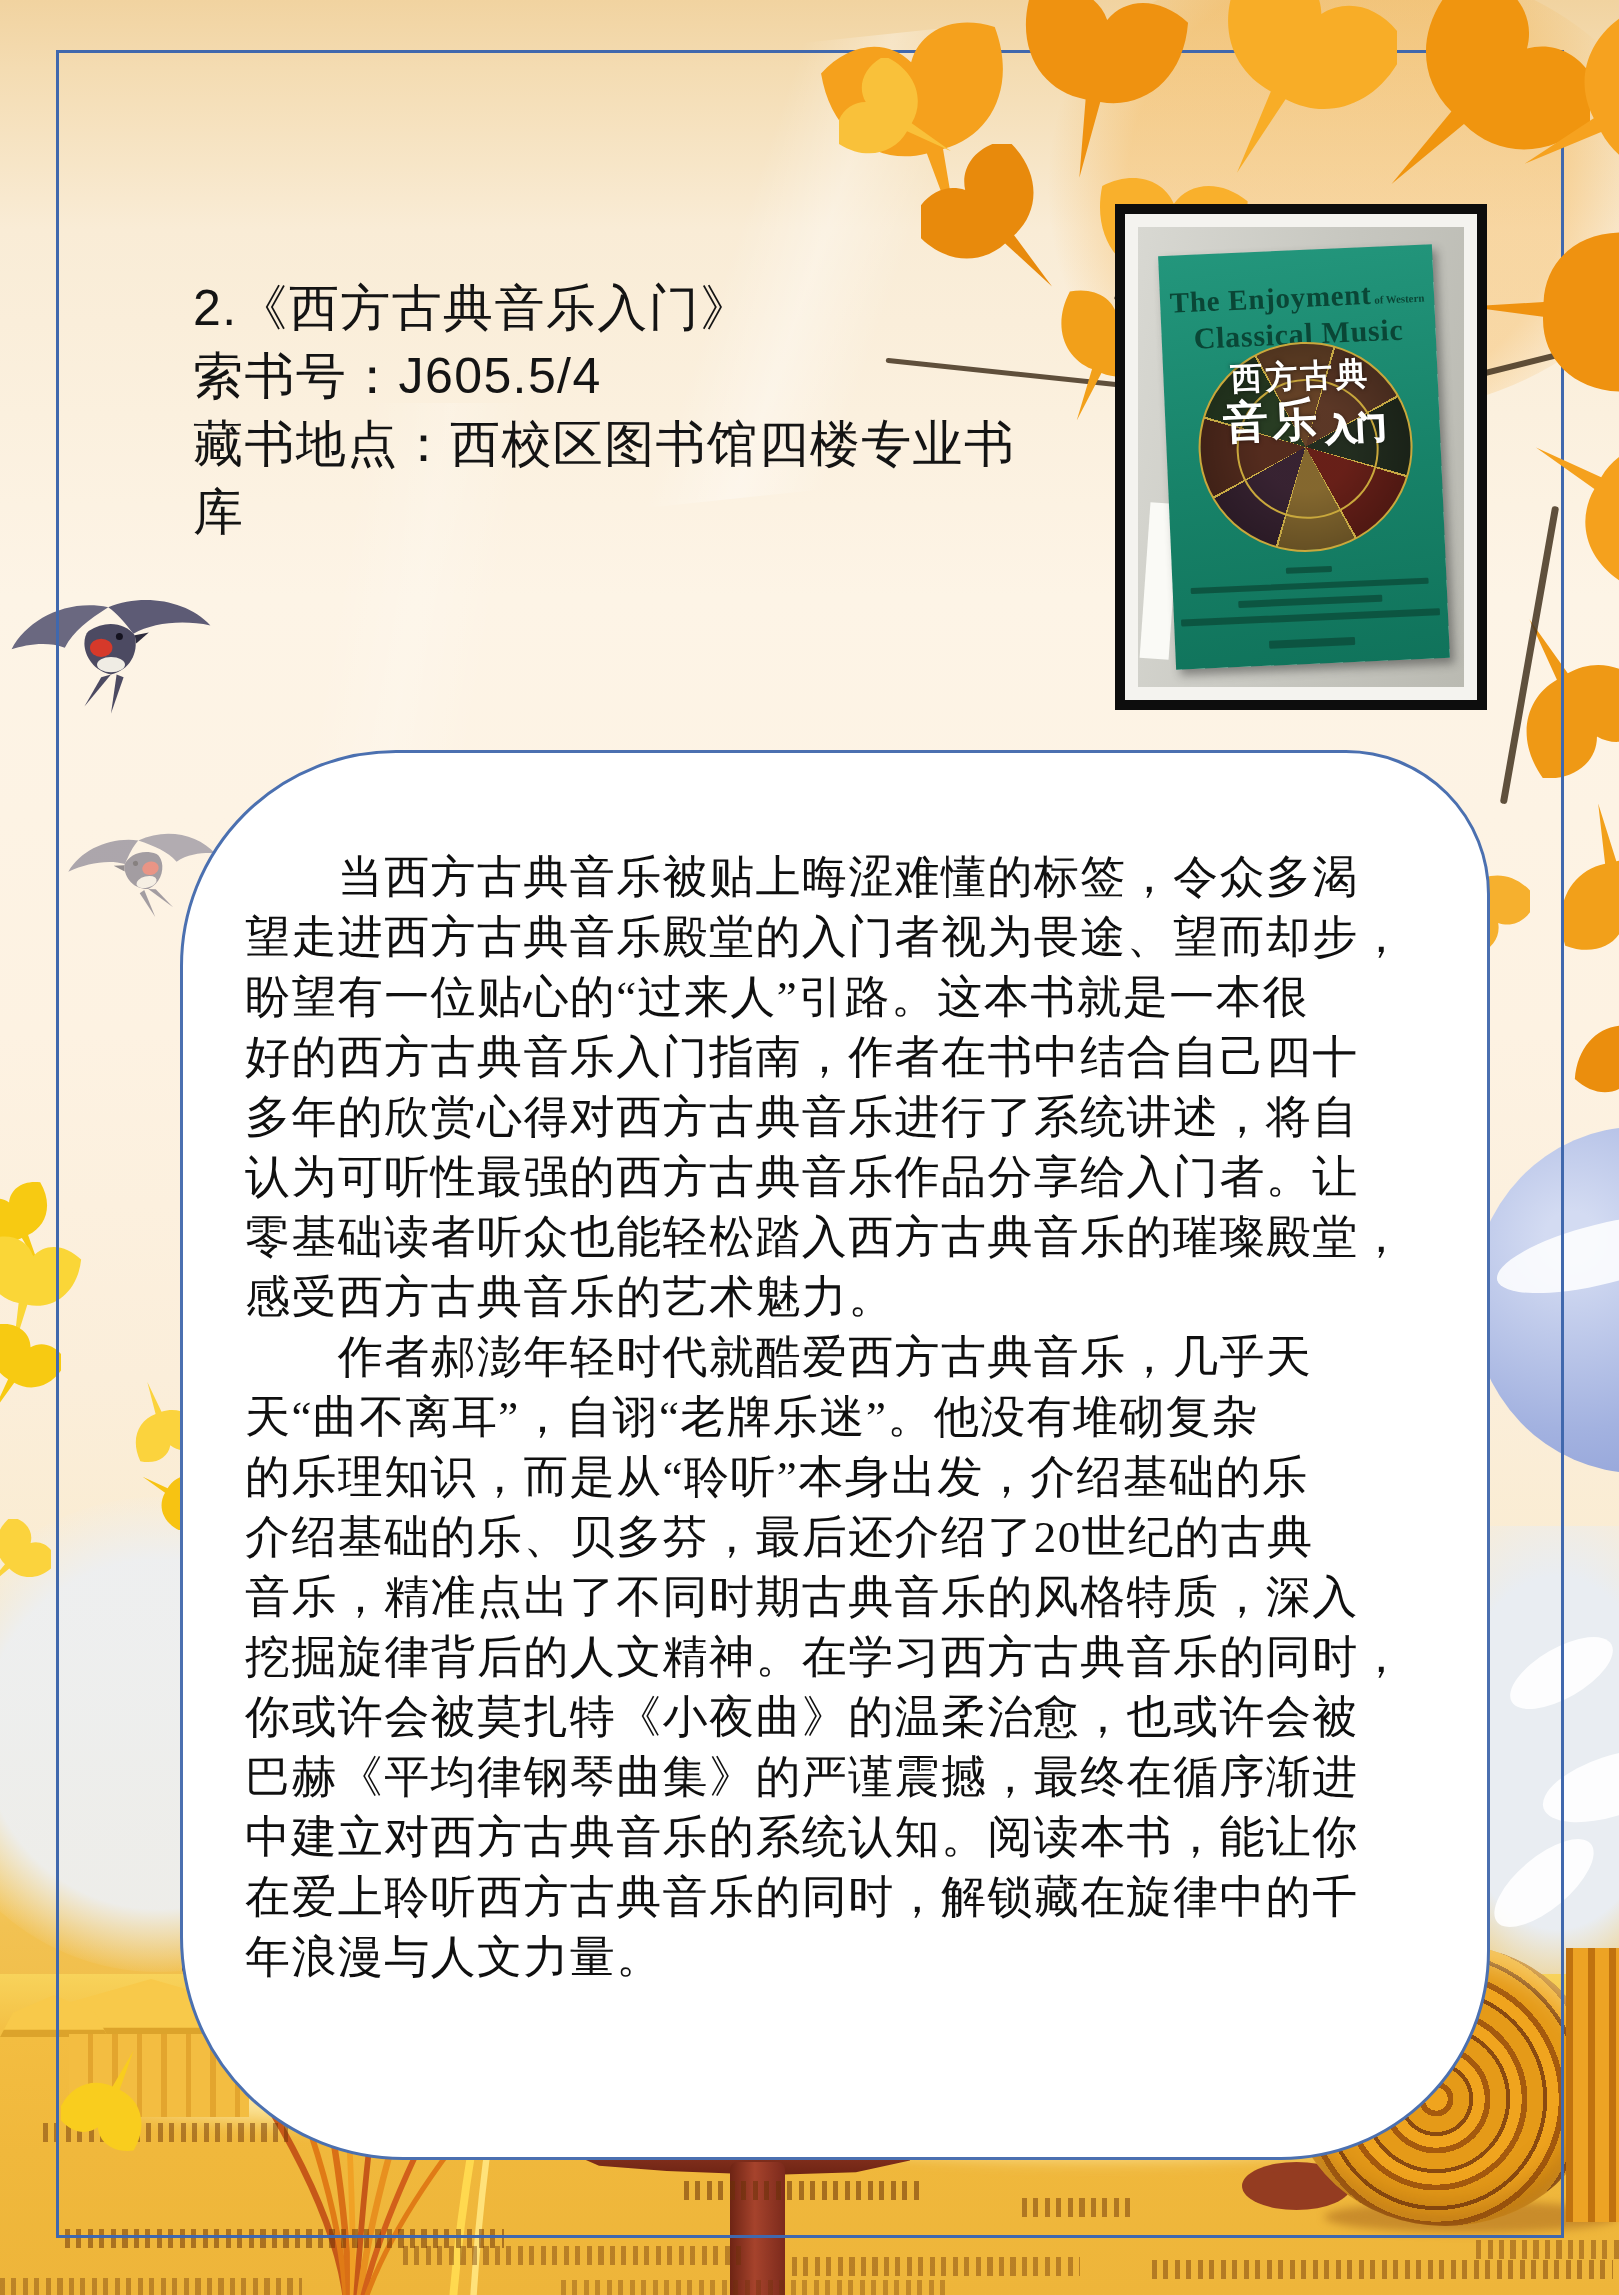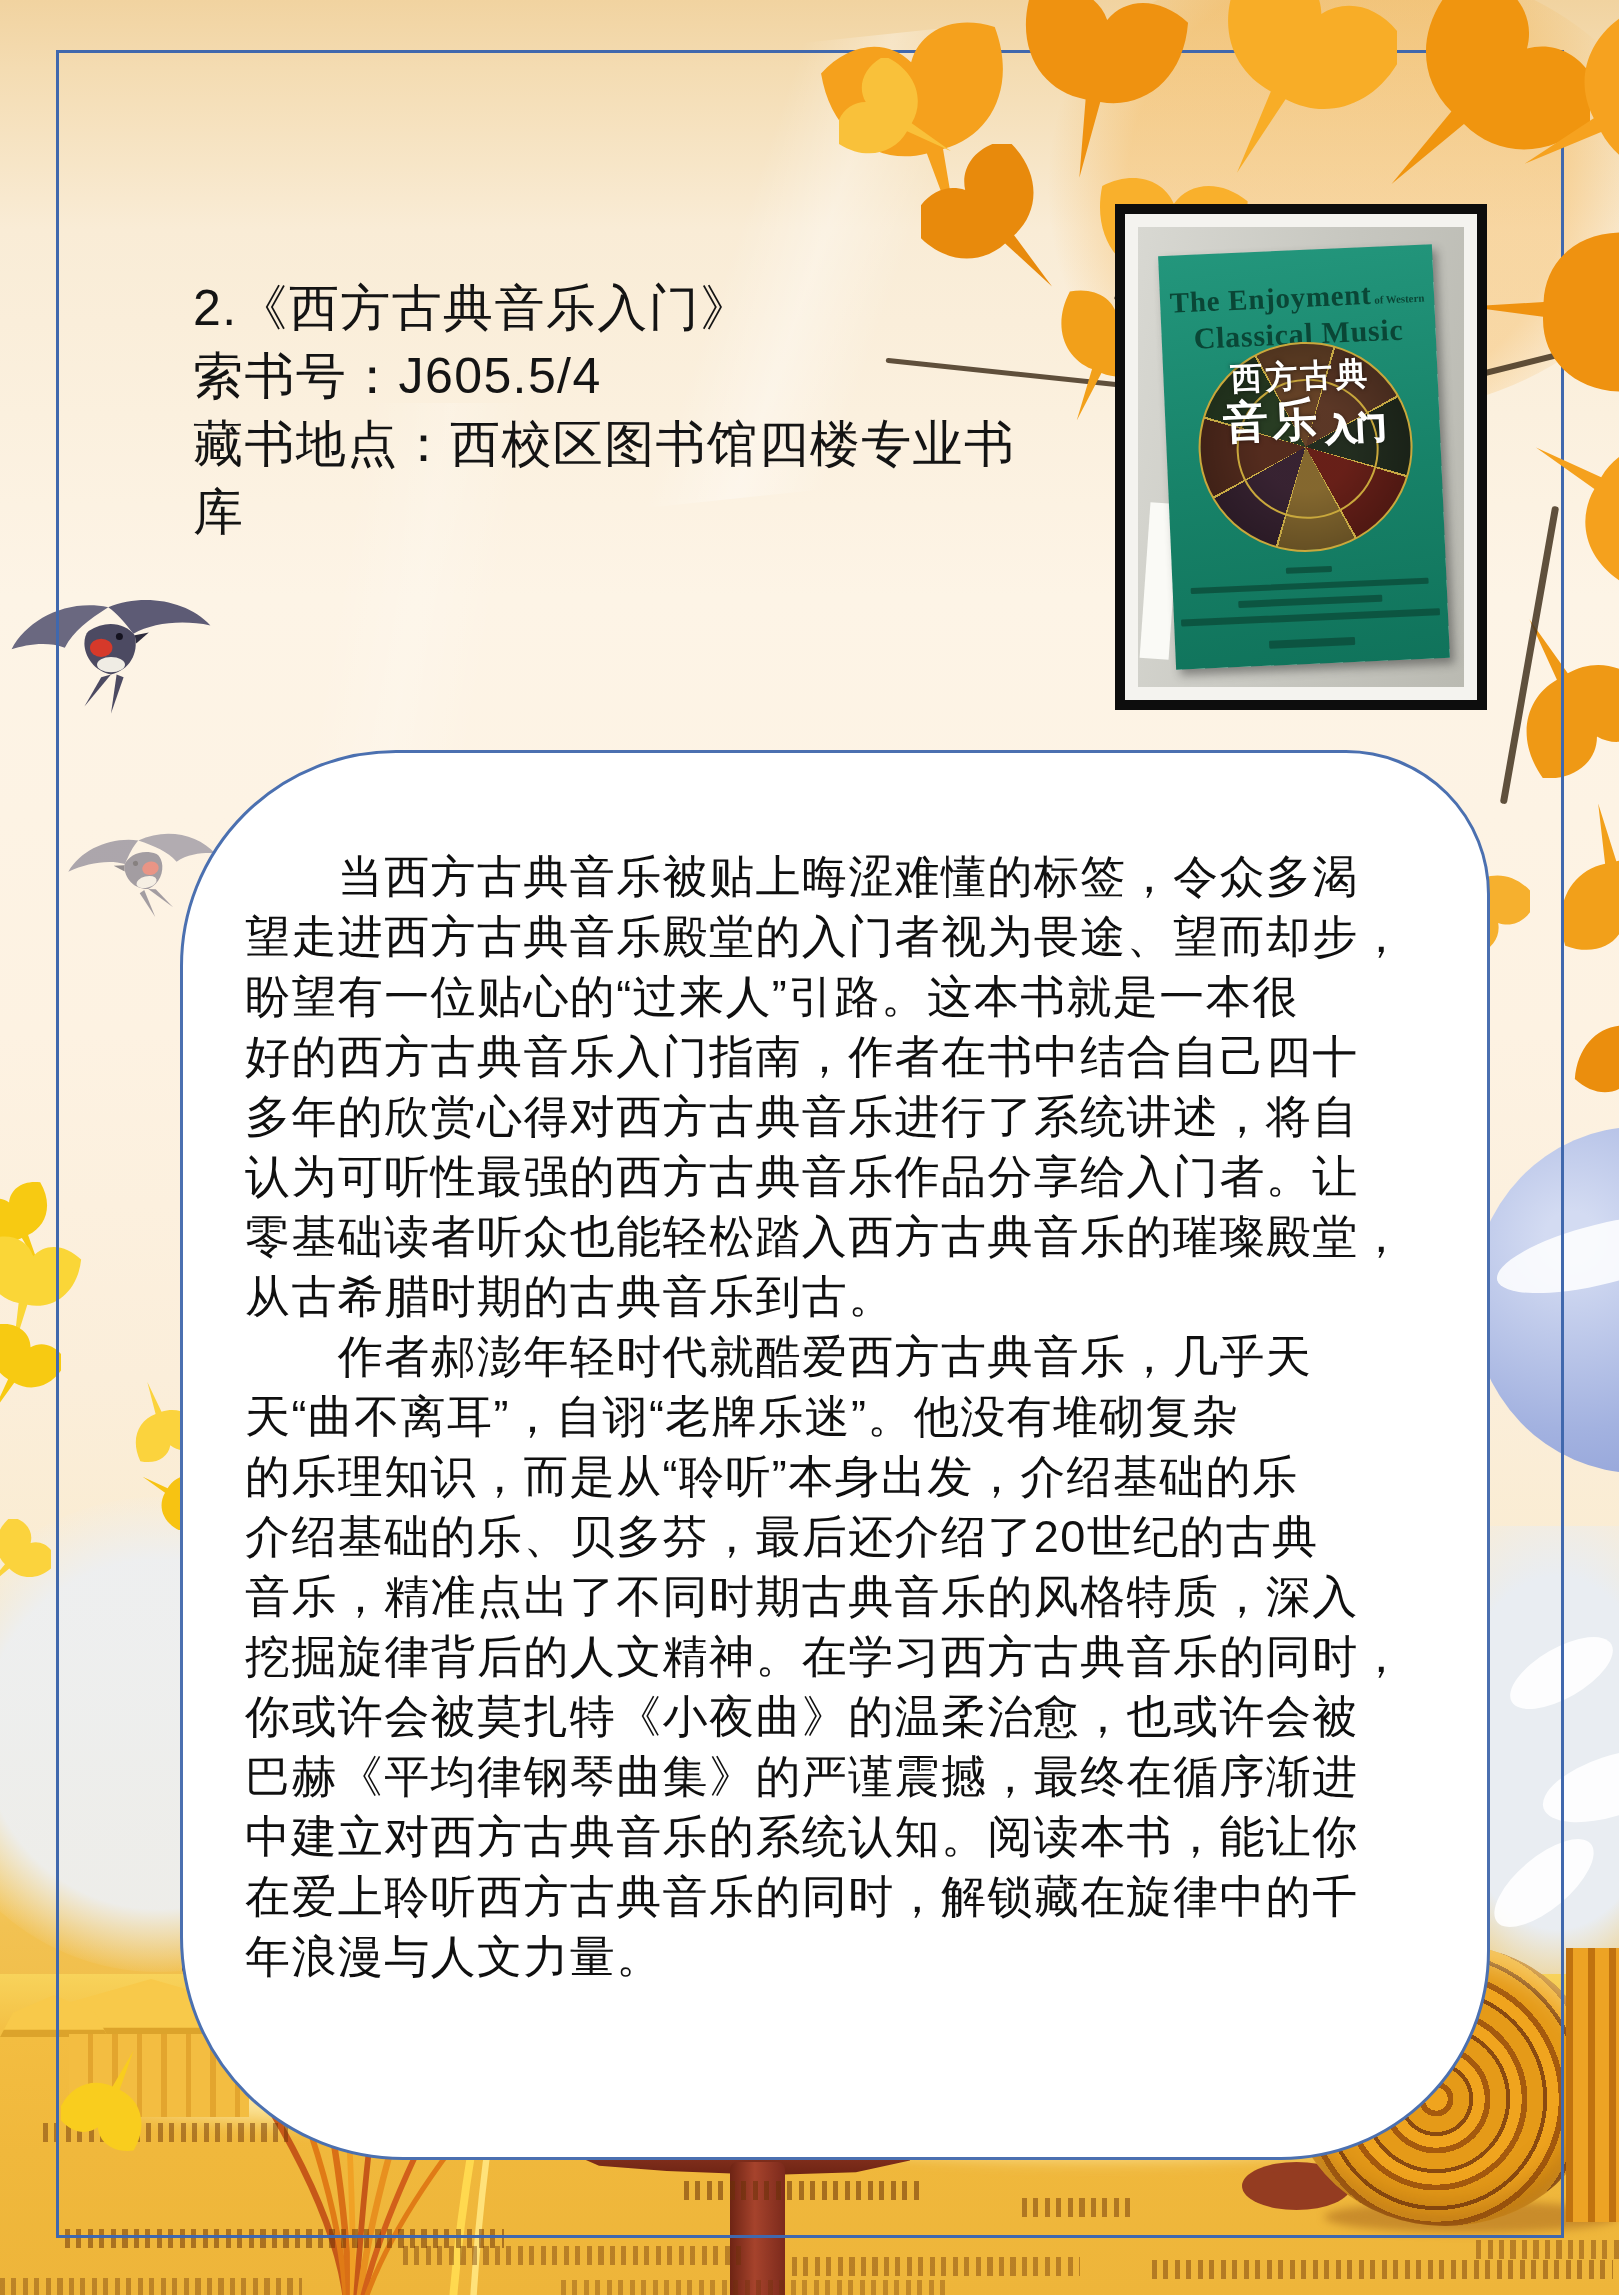--- a/index.html
+++ b/index.html
@@ -97,21 +97,21 @@
     -webkit-text-stroke:1.8px #ffffff;transform:translate(4.3px,5.8px);}
   .cov-bars{position:absolute;left:0;top:76.5%;width:100%;display:flex;flex-direction:column;
     align-items:center;gap:9.4px;}
   .cov-bars .bar{height:6.5px;background:#0c4f3c;opacity:.85;border-radius:1.4px;}
   .cov-pub{position:absolute;left:50%;bottom:4%;width:86px;height:8.6px;margin-left:-43px;
     background:#0c4f3c;opacity:.85;border-radius:1.4px;}
   
   .header-block{left:193px;top:274px;width:972px;z-index:7;color:#141414;
     font-size:50px;font-weight:400;line-height:68px;letter-spacing:1.4px;white-space:nowrap;}
   .body-text{left:245px;top:847px;width:1209px;z-index:7;color:#101010;
-    font-family:Liberation Sans, sans-serif;
+    font-family:Liberation Serif, serif;
     font-size:45px;line-height:60px;letter-spacing:1.4px;white-space:nowrap;}
 </style>
 </head>
 <body>
 
 <div class="page">
 
   <svg width="0" height="0" style="position:absolute" aria-hidden="true">
     <defs>
       <path id="ginkgo" d="M50,108 L46,66 C22,66 4,46 7,16 C24,5 42,8 50,22 C58,8 76,5 93,16 C96,46 78,66 54,66 Z"></path>
@@ -306,21 +306,21 @@
   </div>
 
   <div class="abs body-text">
     <div>　　当西方古典音乐被贴上晦涩难懂的标签，令众多渴</div>
     <div>望走进西方古典音乐殿堂的入门者视为畏途、望而却步，</div>
     <div>盼望有一位贴心的“过来人”引路。这本书就是一本很</div>
     <div>好的西方古典音乐入门指南，作者在书中结合自己四十</div>
     <div>多年的欣赏心得对西方古典音乐进行了系统讲述，将自</div>
     <div>认为可听性最强的西方古典音乐作品分享给入门者。让</div>
     <div>零基础读者听众也能轻松踏入西方古典音乐的璀璨殿堂，</div>
-    <div>从古希腊时期的古典音乐到古。</div>
+    <div>感受西方古典音乐的艺术魅力。</div>
     <div>　　作者郝澎年轻时代就酷爱西方古典音乐，几乎天</div>
     <div>天“曲不离耳”，自诩“老牌乐迷”。他没有堆砌复杂</div>
     <div>的乐理知识，而是从“聆听”本身出发，介绍基础的乐</div>
     <div>介绍基础的乐、贝多芬，最后还介绍了20世纪的古典</div>
     <div>音乐，精准点出了不同时期古典音乐的风格特质，深入</div>
     <div>挖掘旋律背后的人文精神。在学习西方古典音乐的同时，</div>
     <div>你或许会被莫扎特《小夜曲》的温柔治愈，也或许会被</div>
     <div>巴赫《平均律钢琴曲集》的严谨震撼，最终在循序渐进</div>
     <div>中建立对西方古典音乐的系统认知。阅读本书，能让你</div>
     <div>在爱上聆听西方古典音乐的同时，解锁藏在旋律中的千</div>

